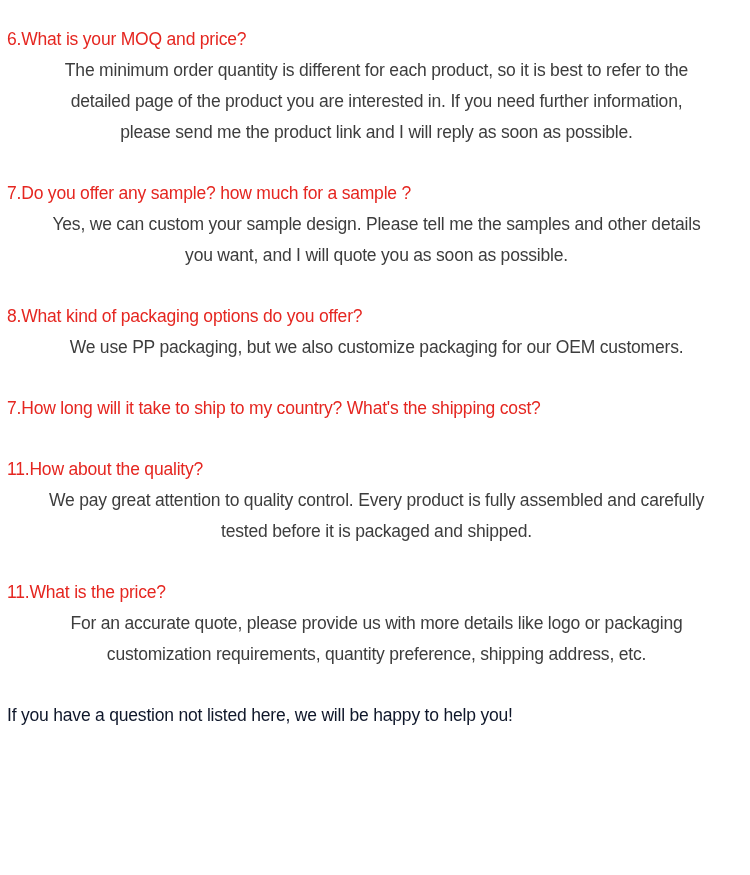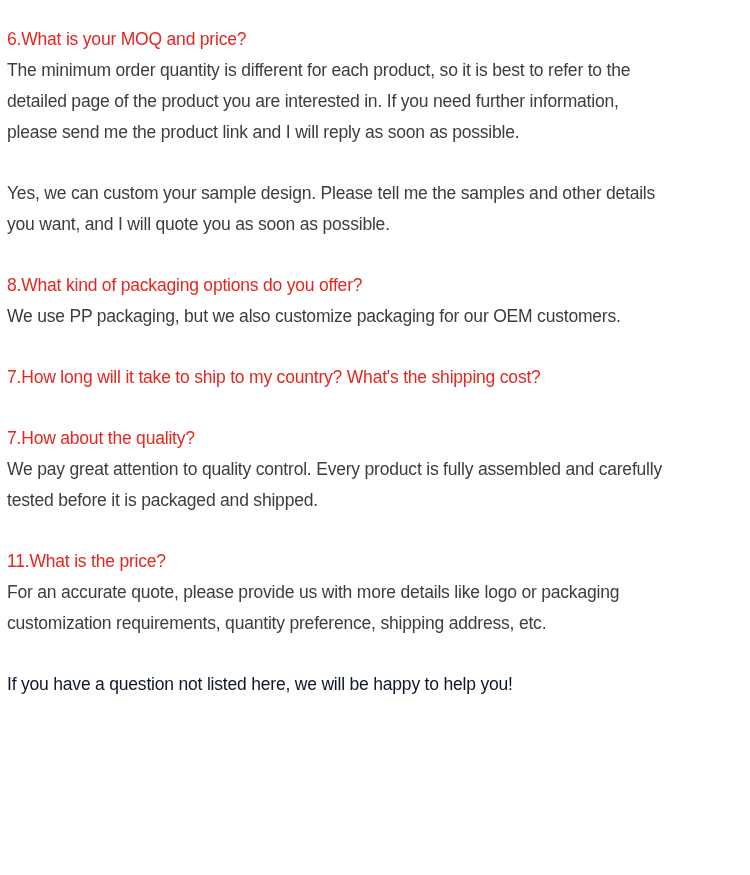--- a/index.html
+++ b/index.html
@@ -31,55 +31,57 @@
     font-size: 17.5px;
     font-weight: 400;
     color: #e52620;
     white-space: pre-line;
   }
   .answer {
     margin: 0;
     padding: 0;
     color: #3d3d3d;
     white-space: pre-line;
+    text-align: center;
   }
   .footer-note {
     margin: 0;
     color: #0f172a;
     white-space: pre-line;
   }
 </style>
 </head>
 <body>
 
 <div class="page">
 
   <section class="faq-section">
     <h2 class="question">6.What is your MOQ and price?</h2>
     <p class="answer">The minimum order quantity is different for each product, so it is best to refer to the
 detailed page of the product you are interested in. If you need further information,
 please send me the product link and I will reply as soon as possible.</p>
   </section>
 
   <section class="faq-section">
+    <h2 class="question">7.Do you offer any sample? how much for a sample ?</h2>
     <p class="answer">Yes, we can custom your sample design. Please tell me the samples and other details
 you want, and I will quote you as soon as possible.</p>
   </section>
 
   <section class="faq-section">
     <h2 class="question">8.What kind of packaging options do you offer?</h2>
     <p class="answer">We use PP packaging, but we also customize packaging for our OEM customers.</p>
   </section>
 
   <section class="faq-section">
     <h2 class="question">7.How long will it take to ship to my country? What's the shipping cost?</h2>
   </section>
 
   <section class="faq-section">
-    <h2 class="question">7.How about the quality?</h2>
+    <h2 class="question">11.How about the quality?</h2>
     <p class="answer">We pay great attention to quality control. Every product is fully assembled and carefully
 tested before it is packaged and shipped.</p>
   </section>
 
   <section class="faq-section">
     <h2 class="question">11.What is the price?</h2>
     <p class="answer">For an accurate quote, please provide us with more details like logo or packaging
 customization requirements, quantity preference, shipping address, etc.</p>
   </section>
 

